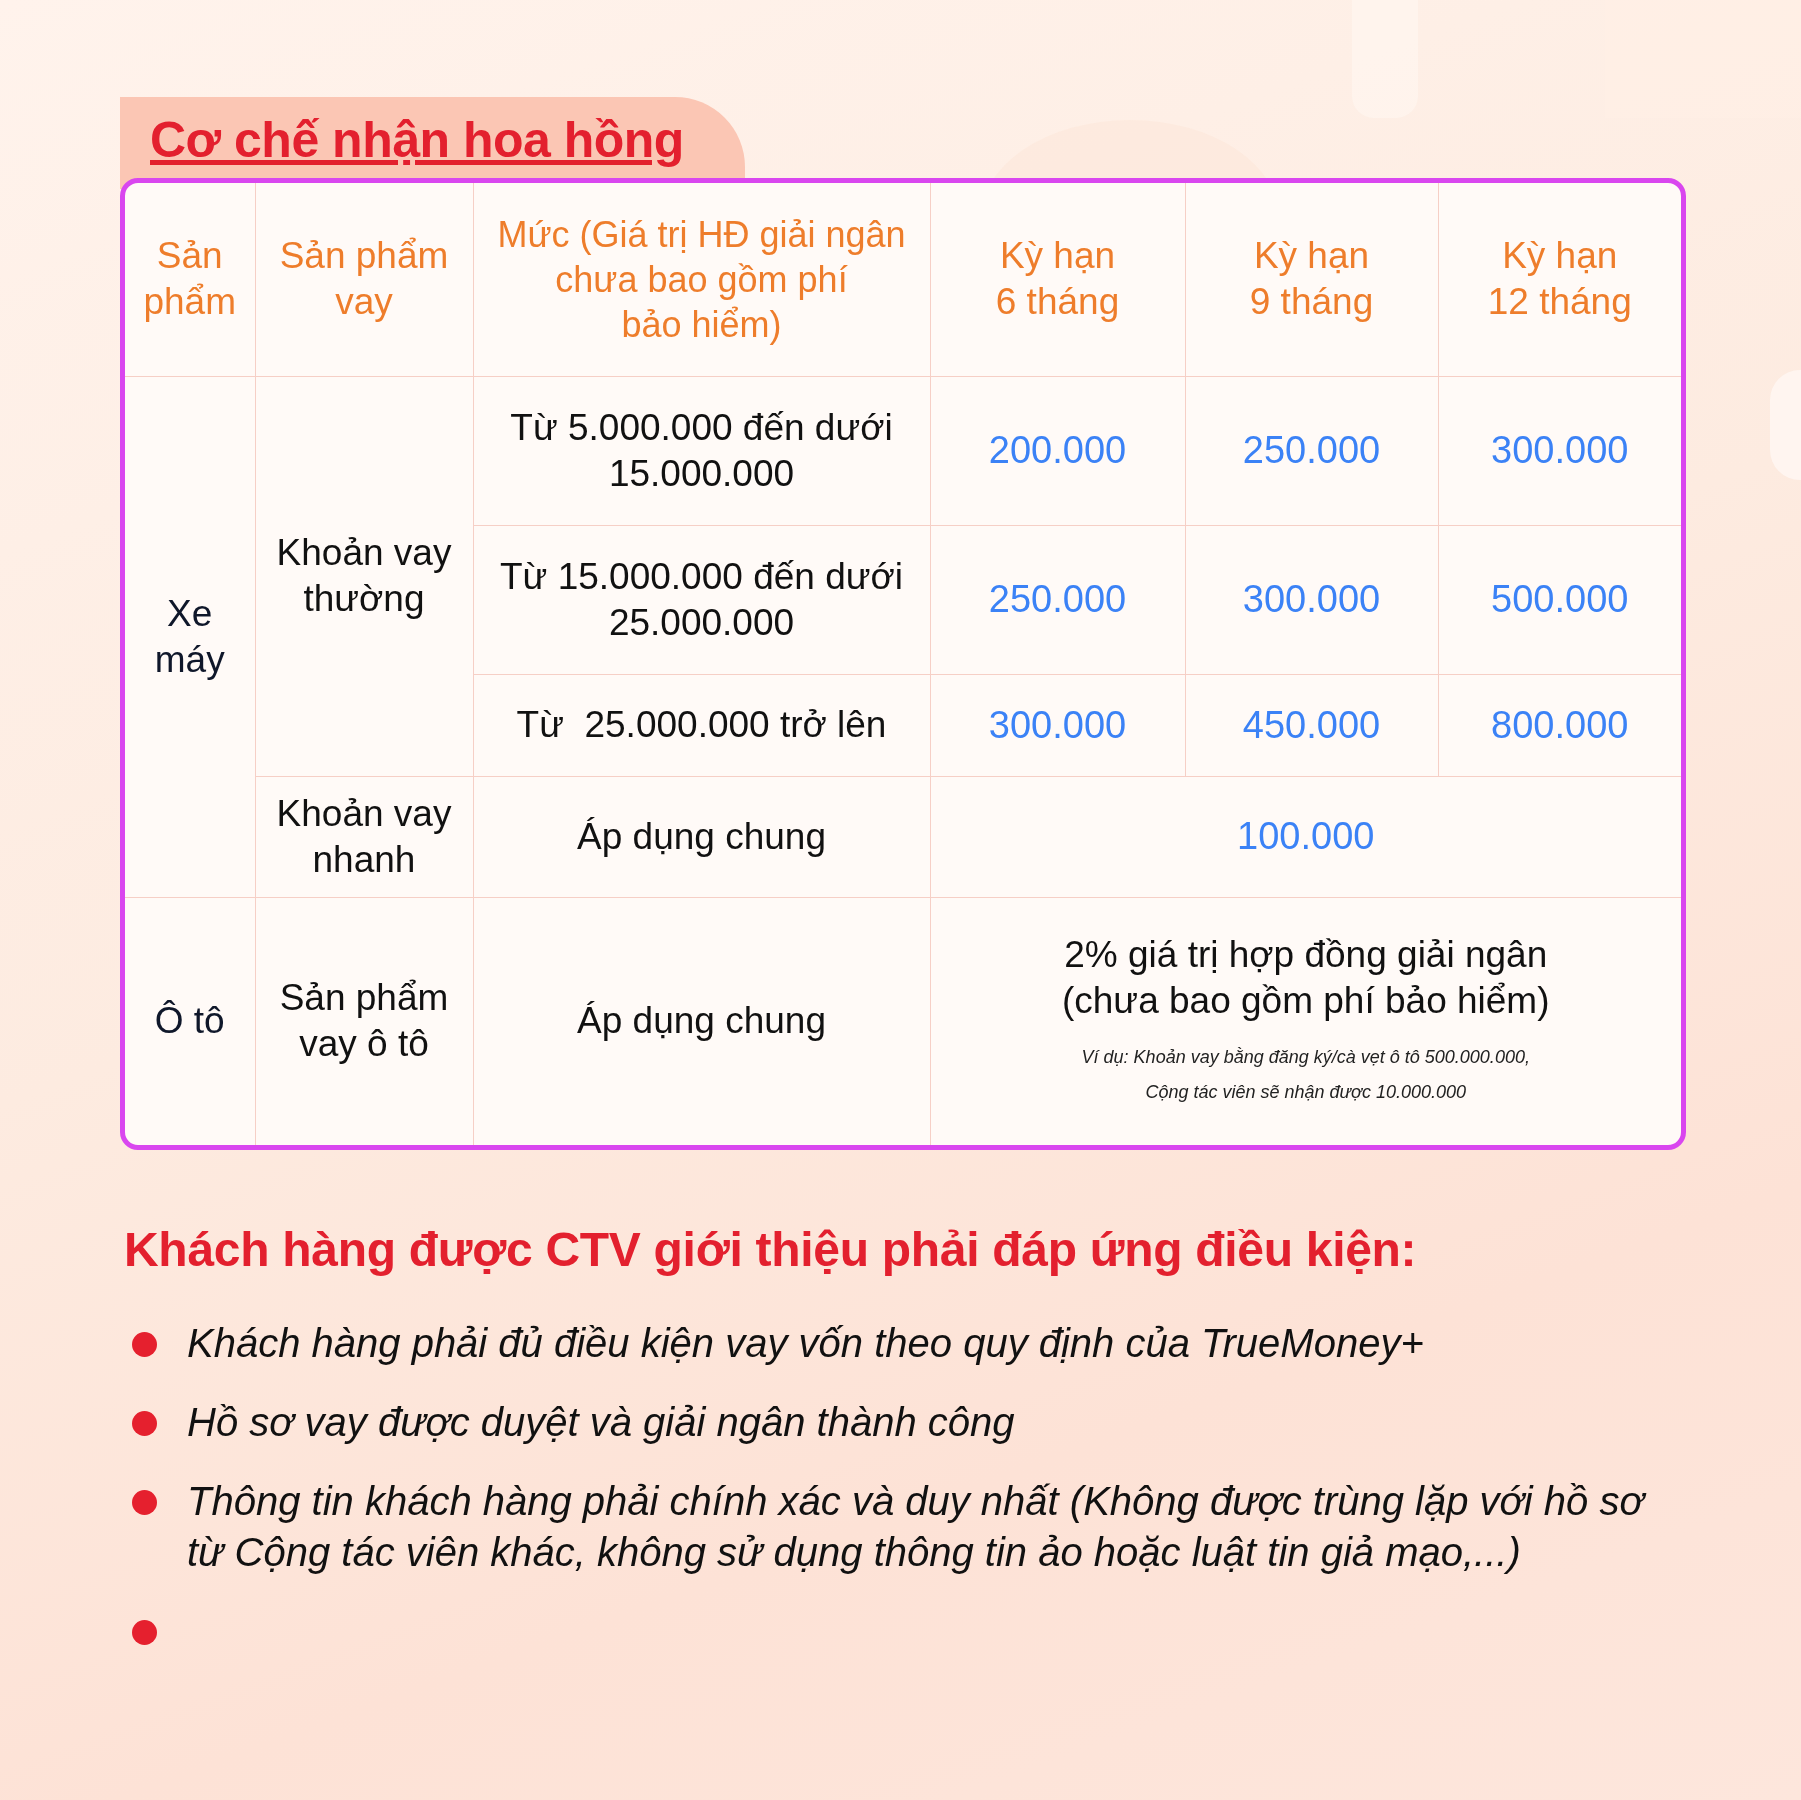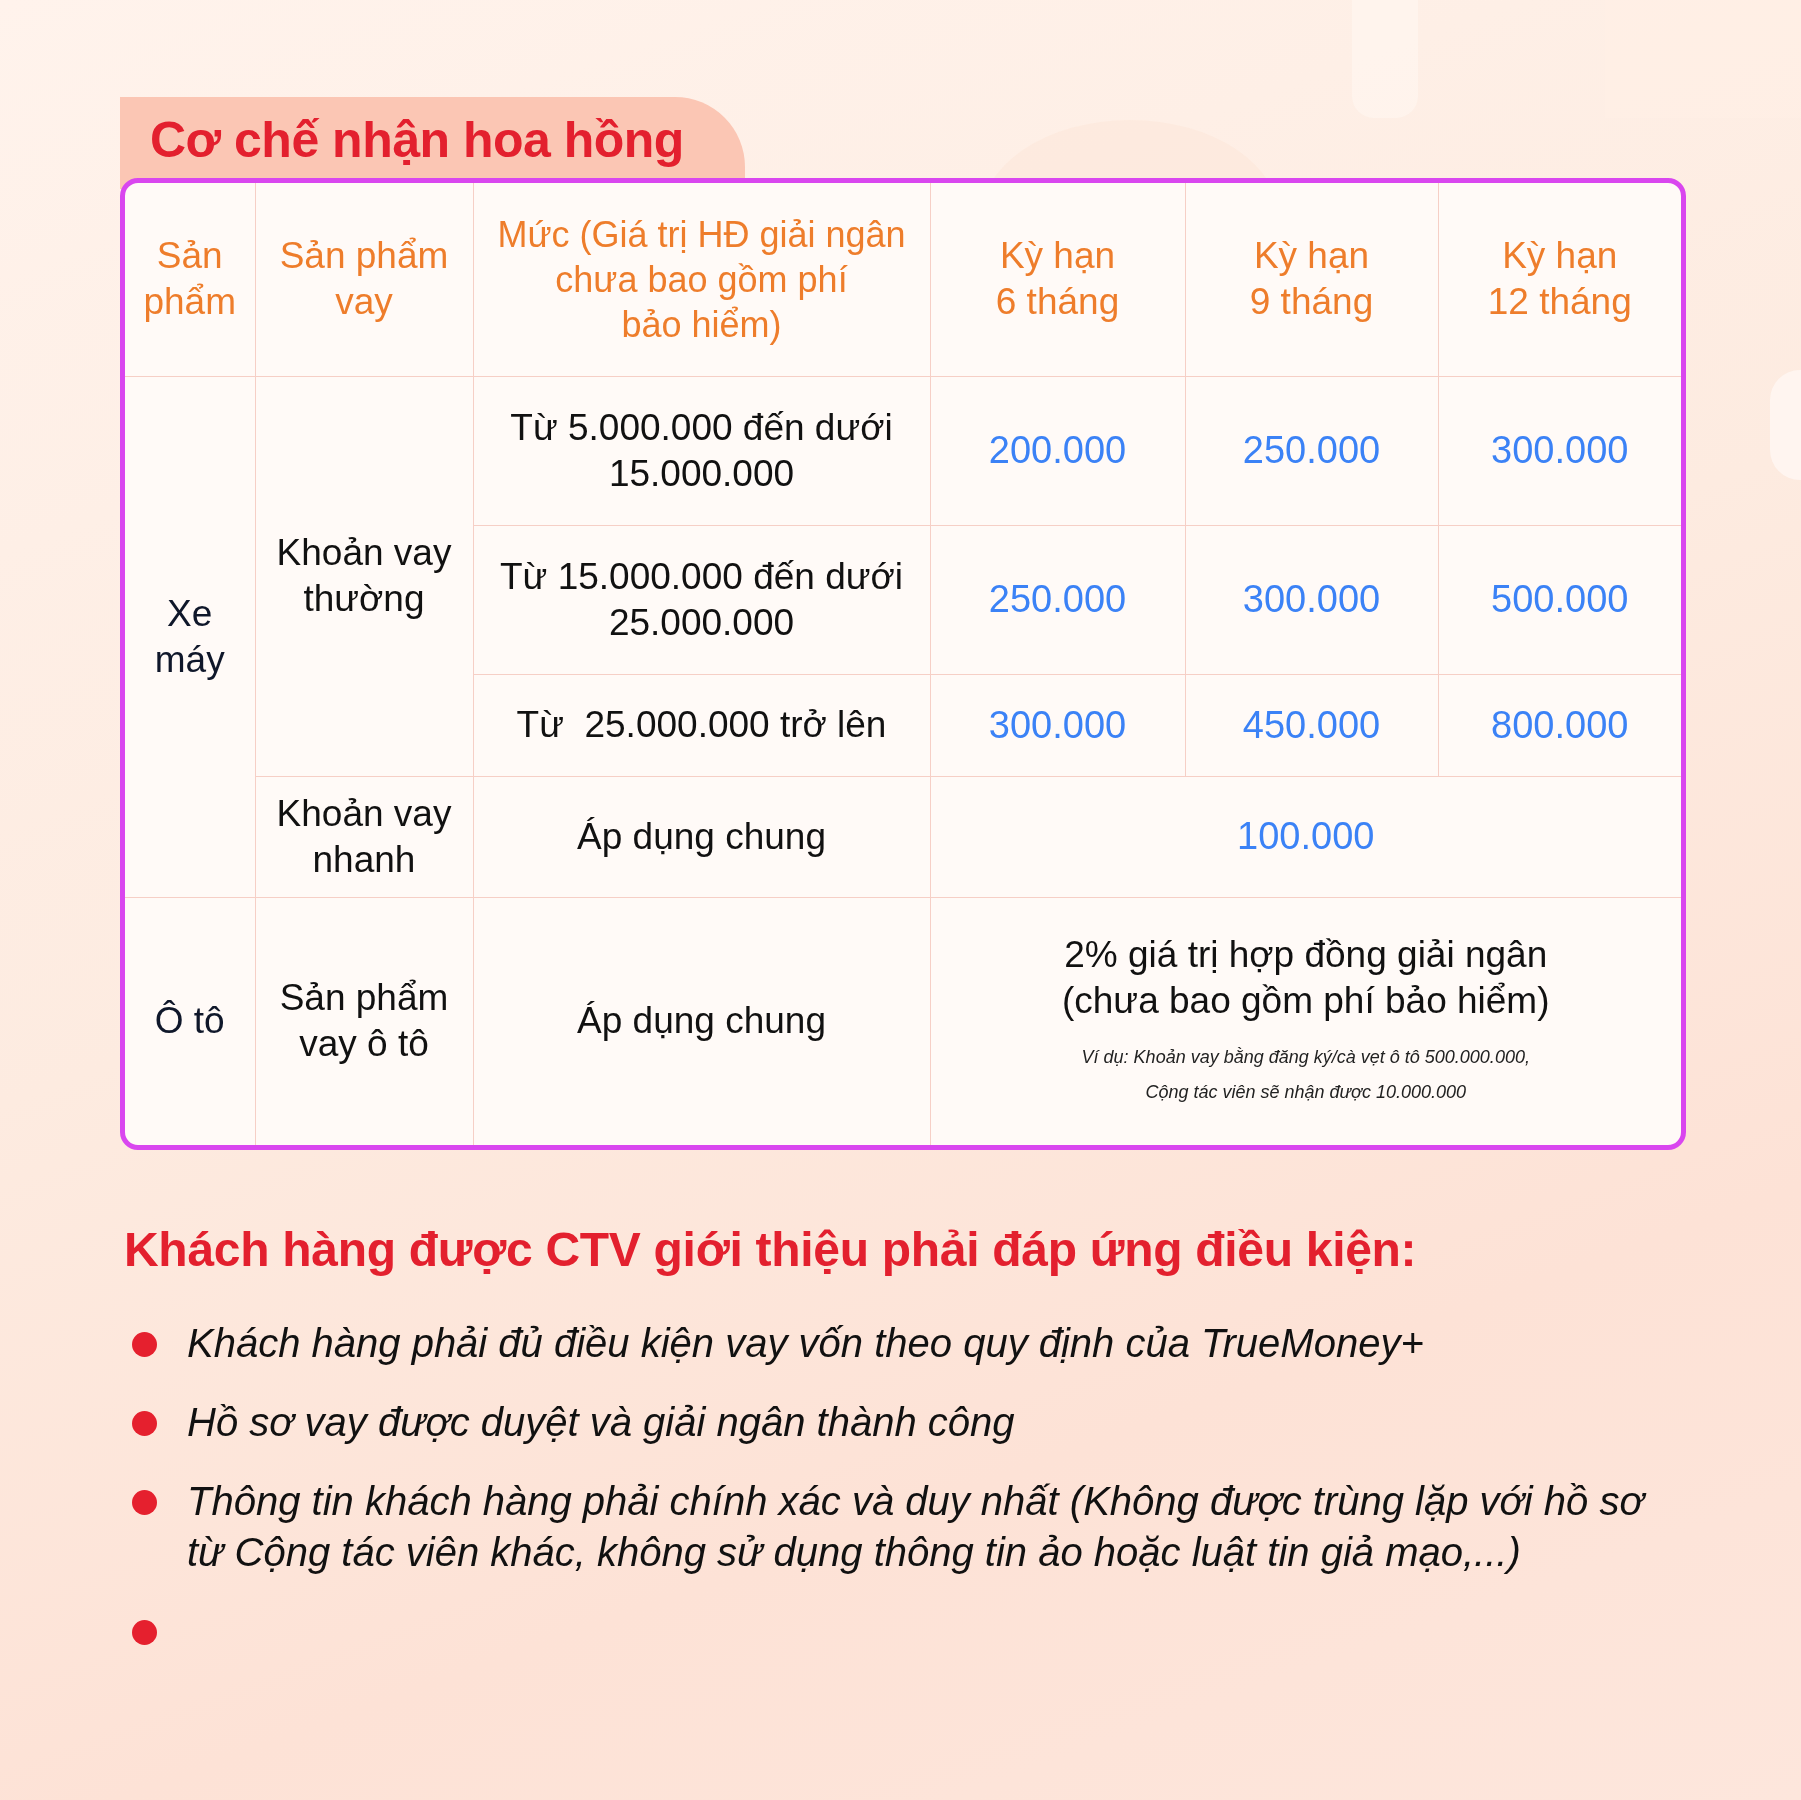--- a/index.html
+++ b/index.html
@@ -19,21 +19,21 @@
 
   .tab {
     position: absolute; left: 120px; top: 97px;
     width: 625px; height: 92px;
     background: #fbc6b4;
     border-radius: 0 70px 0 0;
   }
   .tab-title {
     position: absolute; left: 30px; top: 14px;
     font-size: 50px; font-weight: bold; color: #e3202e;
-    white-space: nowrap; letter-spacing: -0.5px;
+    white-space: nowrap; letter-spacing: -0.5px; text-decoration: underline;
   }
 
   .table-wrap {
     position: absolute; left: 120px; top: 178px;
     width: 1566px; height: 972px;
     background: #fffaf7;
     border: 5px solid #d946ef;
     border-radius: 18px;
     overflow: hidden;
   }

